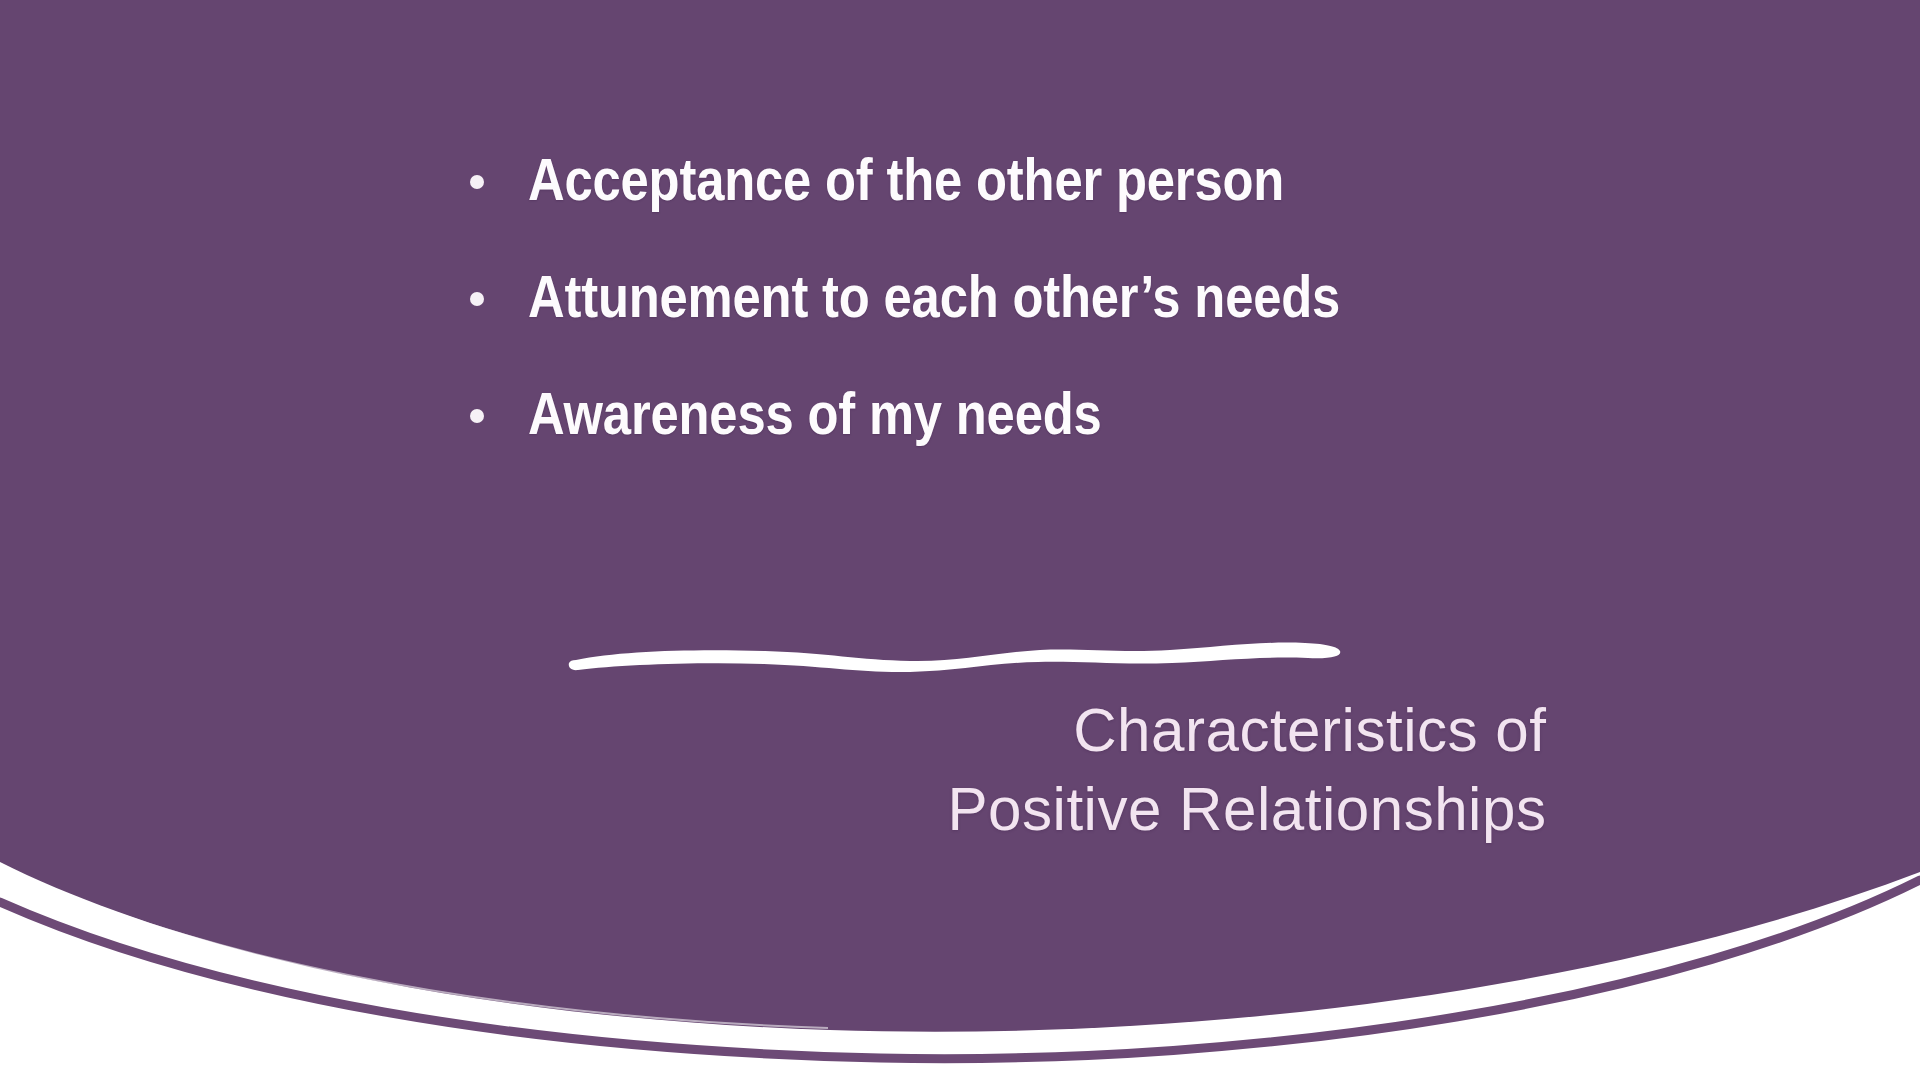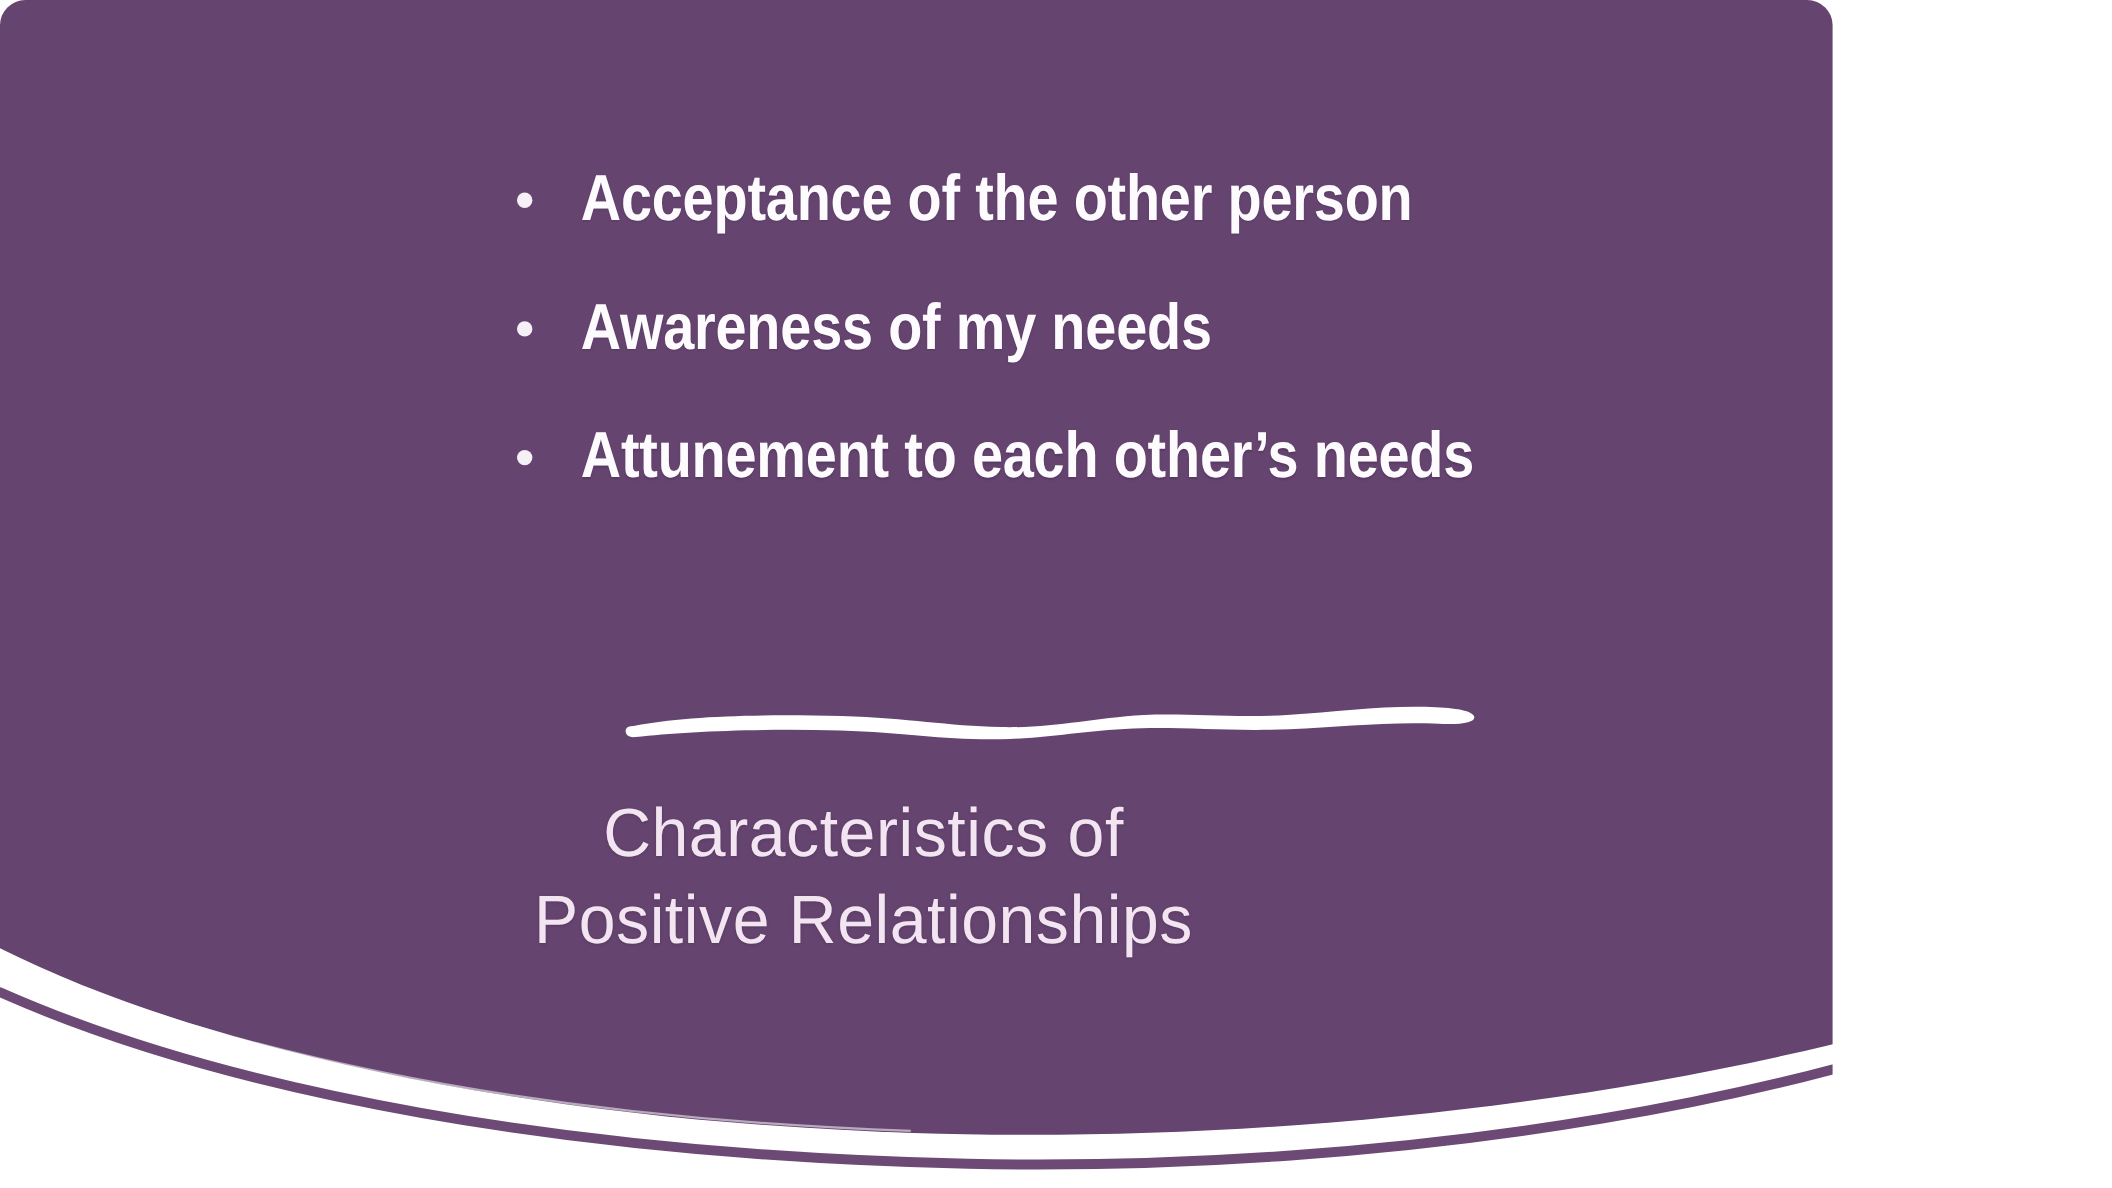--- a/index.html
+++ b/index.html
@@ -9,25 +9,24 @@
     background: #ffffff;
   }
   body {
     width: 1920px;
     height: 1080px;
     overflow: hidden;
     font-family: "Liberation Sans", sans-serif;
   }
   #slide {
     position: relative;
-    width: 1666px;
+    width: 1920px;
     height: 1080px;
     background: #ffffff;
     overflow: hidden;
-    border-radius: 23px;
   }
   
   #bg-svg {
     position: absolute;
     left: 0;
     top: 0;
     width: 1920px;
     height: 1080px;
     display: block;
   }
@@ -96,22 +95,21 @@
     width: 800px;
     height: 60px;
     pointer-events: none;
   }
   
   #title-block {
     position: absolute;
     left: 0;
     top: 690px;
     width: 1570px;
-    text-align: center;
-    margin-top: 28px;
+    text-align: right;
   }
   .title-line {
     display: block;
     color: #f2e4f0;
     font-family: "Liberation Sans", sans-serif;
     font-size: 62px;
     font-weight: 300;
     line-height: 1.28;
     letter-spacing: 0.5px;
     transform: scaleX(0.97);
@@ -138,25 +136,25 @@
 
   <div id="content">
 
     <ul id="bullet-list">
       <li class="bullet-item">
         <span class="bullet-dot"></span>
         <span class="bullet-text">Acceptance of the other person</span>
       </li>
       <li class="bullet-item">
         <span class="bullet-dot"></span>
-        <span class="bullet-text">Awareness of my needs</span>
+        <span class="bullet-text">Attunement to each other’s needs</span>
       </li>
       <li class="bullet-item">
         <span class="bullet-dot"></span>
-        <span class="bullet-text">Attunement to each other’s needs</span>
+        <span class="bullet-text">Awareness of my needs</span>
       </li>
     </ul>
 
     <svg id="divider" viewBox="0 0 800 60" preserveAspectRatio="none">
       <path fill="#ffffff" d="M16,40
                C60,31 130,29 205,31
                C268,33 300,40 350,41
                C400,42 430,33 480,30
                C520,28 560,33 610,30
                C660,27 700,21 745,23

